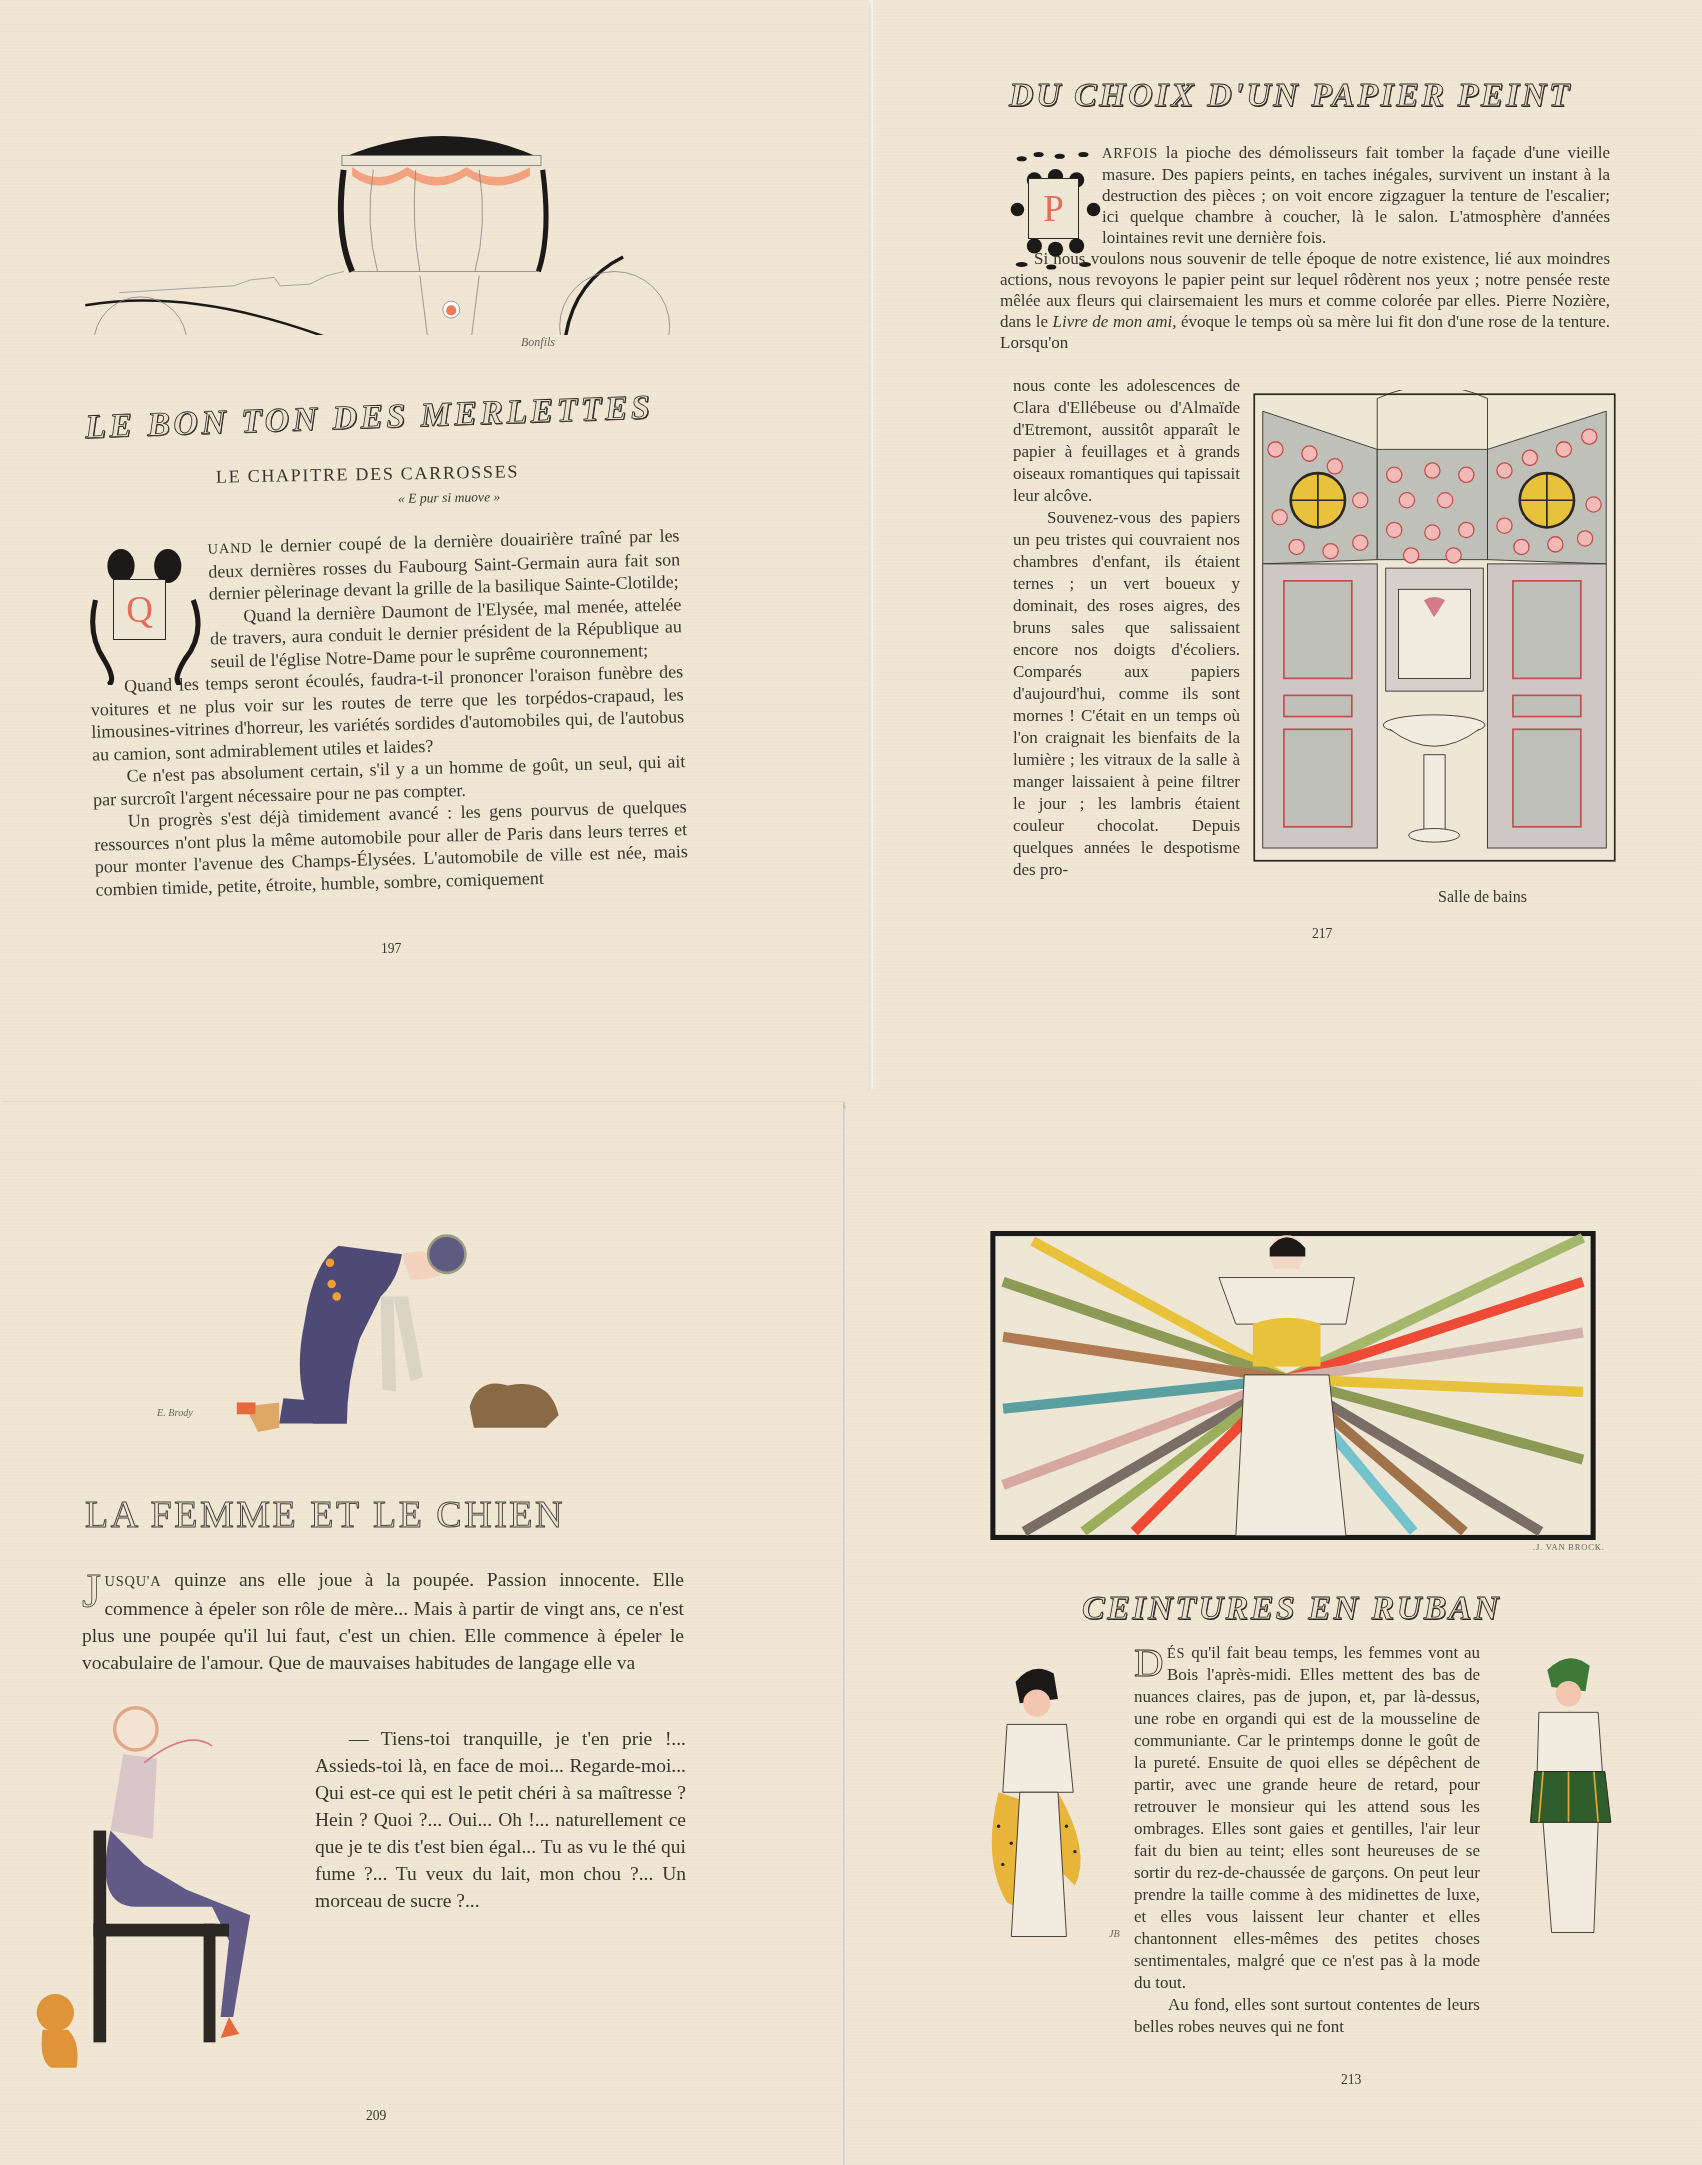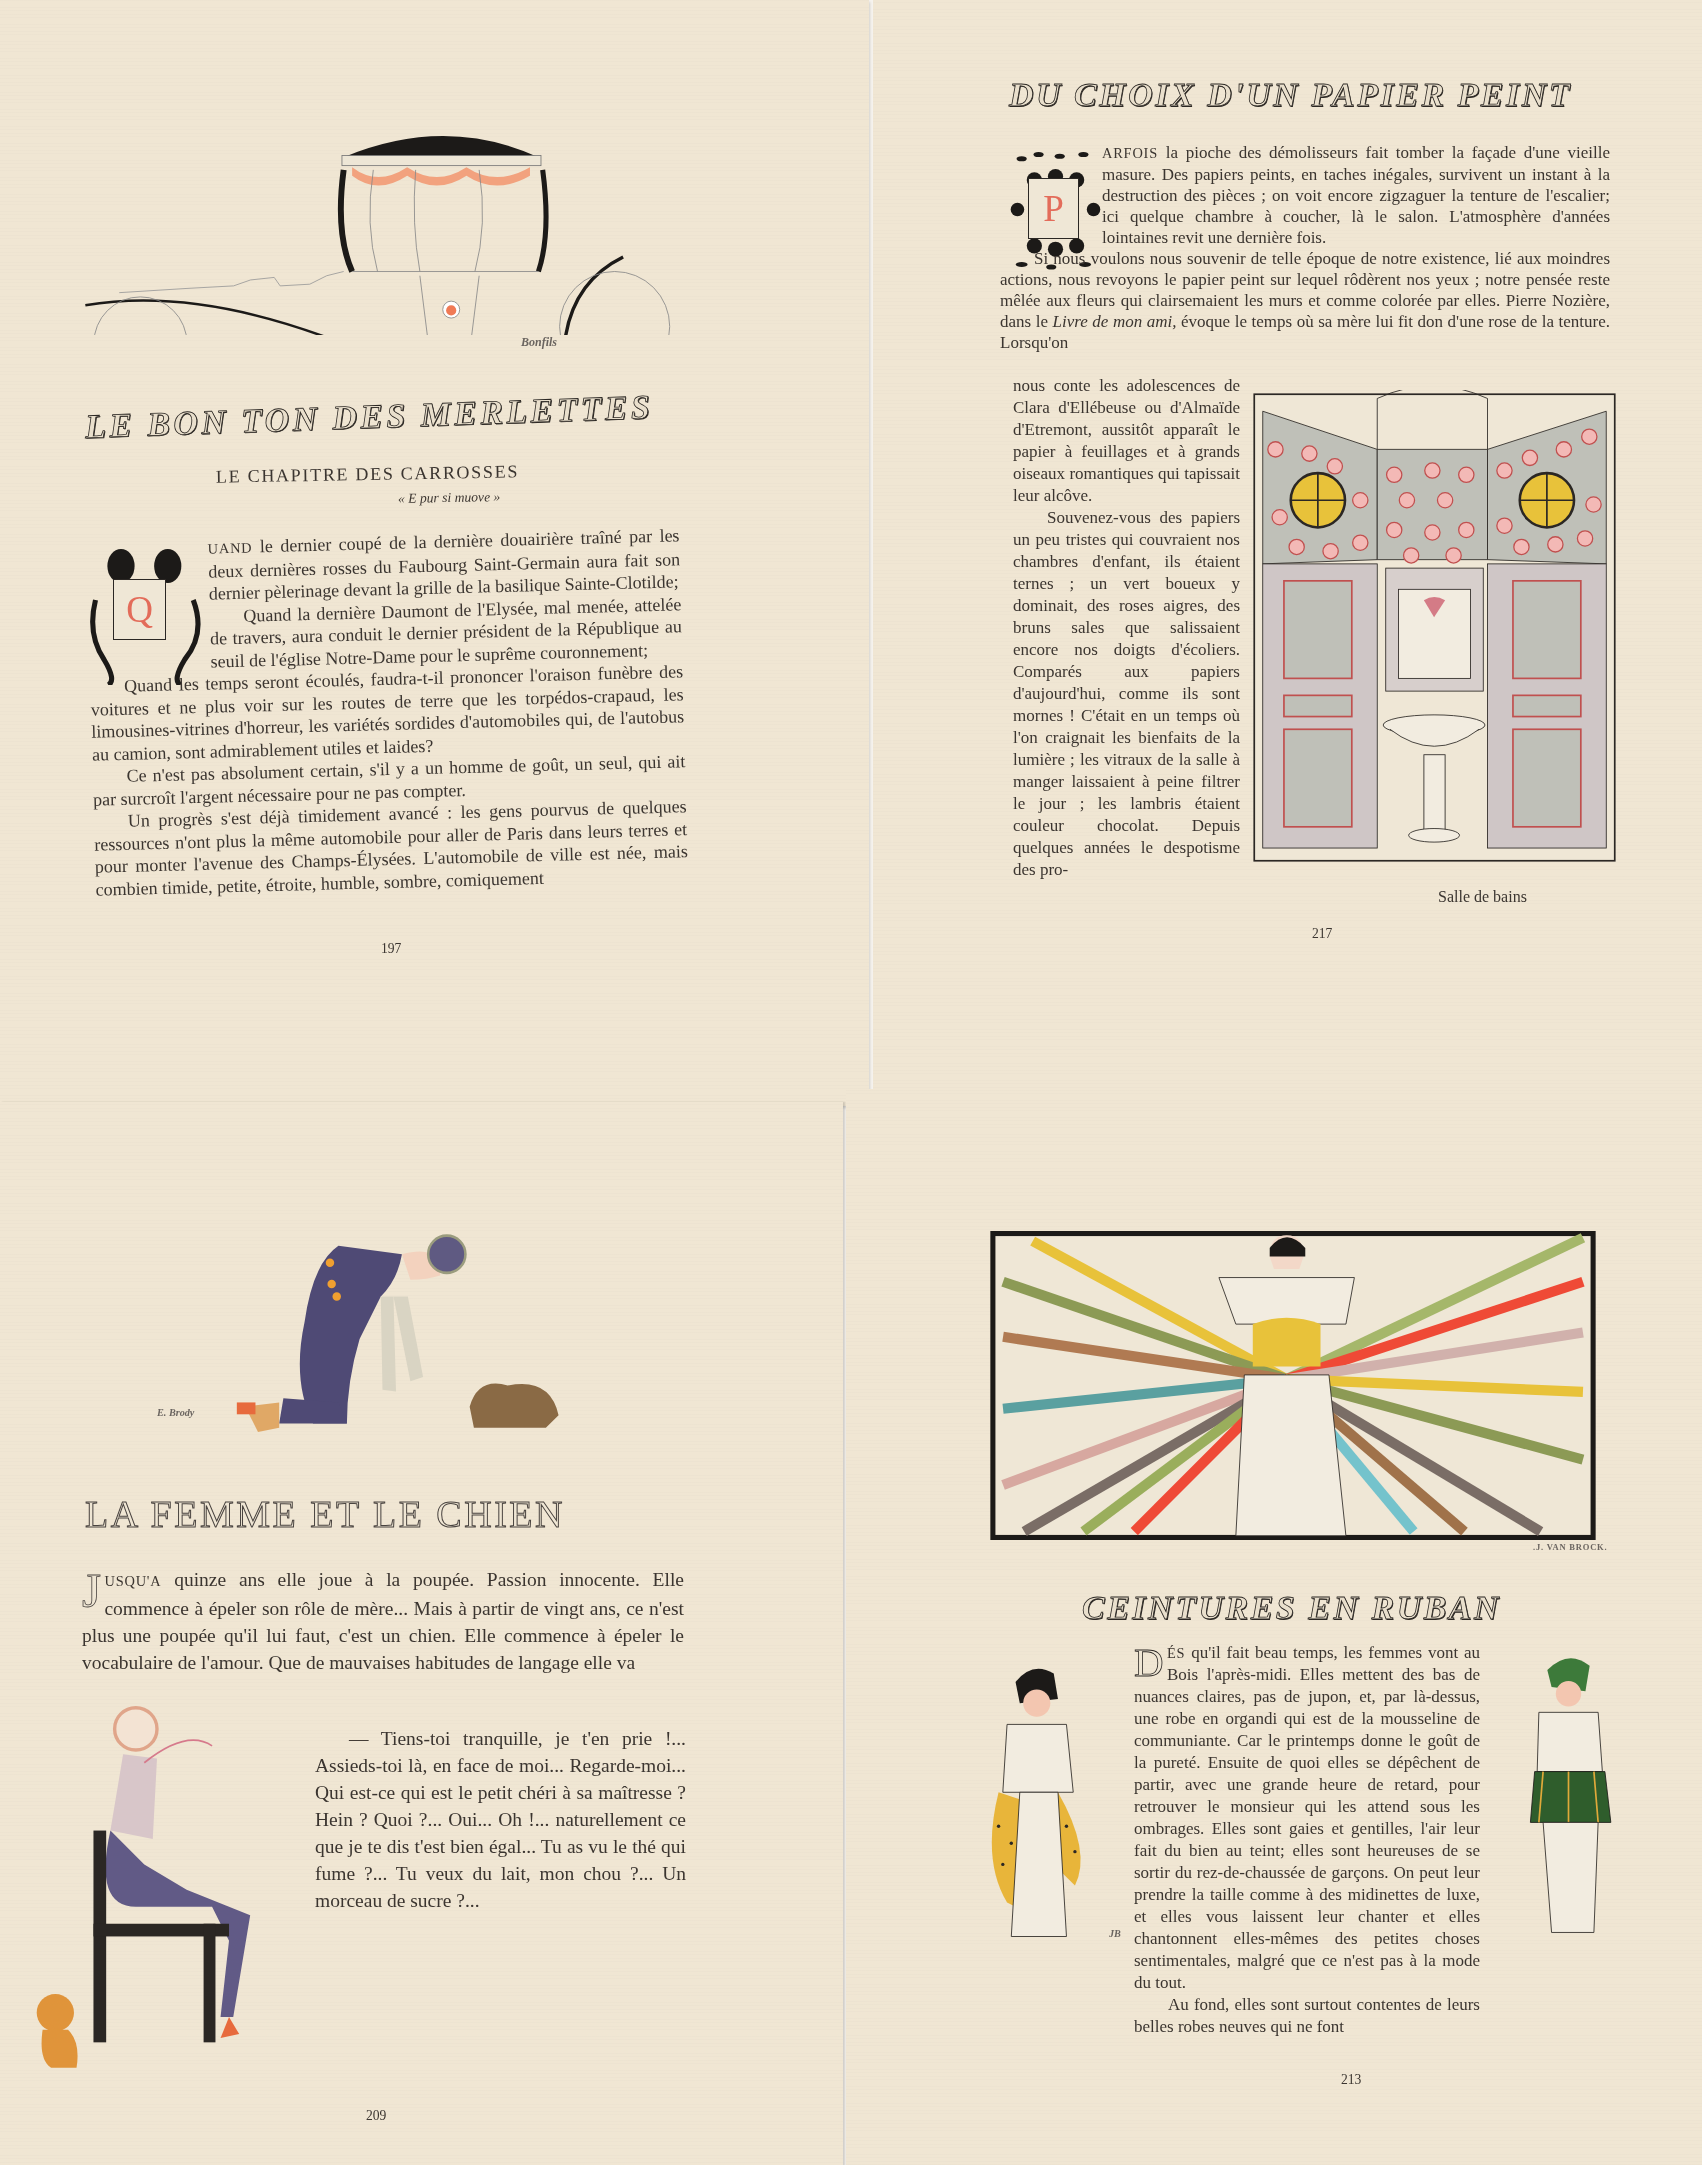--- a/index.html
+++ b/index.html
@@ -21,21 +21,21 @@
     position: absolute; font-style: italic; font-weight: bold; letter-spacing: 3.4px;
     color: #2c2824; text-transform: uppercase;
     -webkit-text-stroke: 0.8px #2c2824; color: #e9dfcc;
     text-shadow: 0.8px 0.8px 0 #2c2824;
   }
   .para { position: absolute; font-size: 18px; line-height: 22.5px; text-align: justify; }
   .para p { text-indent: 34px; }
   .para p.noindent { text-indent: 0; }
   .smallcaps { font-variant: small-caps; font-size: 14.4px; letter-spacing: 0.8px; }
   .pagenum { position: absolute; font-size: 13.6px; }
-  .signature { position: absolute; font-style: italic; font-size: 12px; color: #6b6560; font-weight: bold; }
+  .signature { position: absolute; font-style: italic; font-size: 12px; color: #6b6560; }
 
   
   .dropcap-box { position: absolute; border: 1.7px solid #2b2724; background: #efe7d6; display: flex; align-items: center; justify-content: center; }
   .dropcap-box .letter { color: #e36c5a; font-size: 37px; }
   .ornament { position: absolute; }
 </style>
 </head>
 <body>
 
 <div class="page" id="p-tl">

